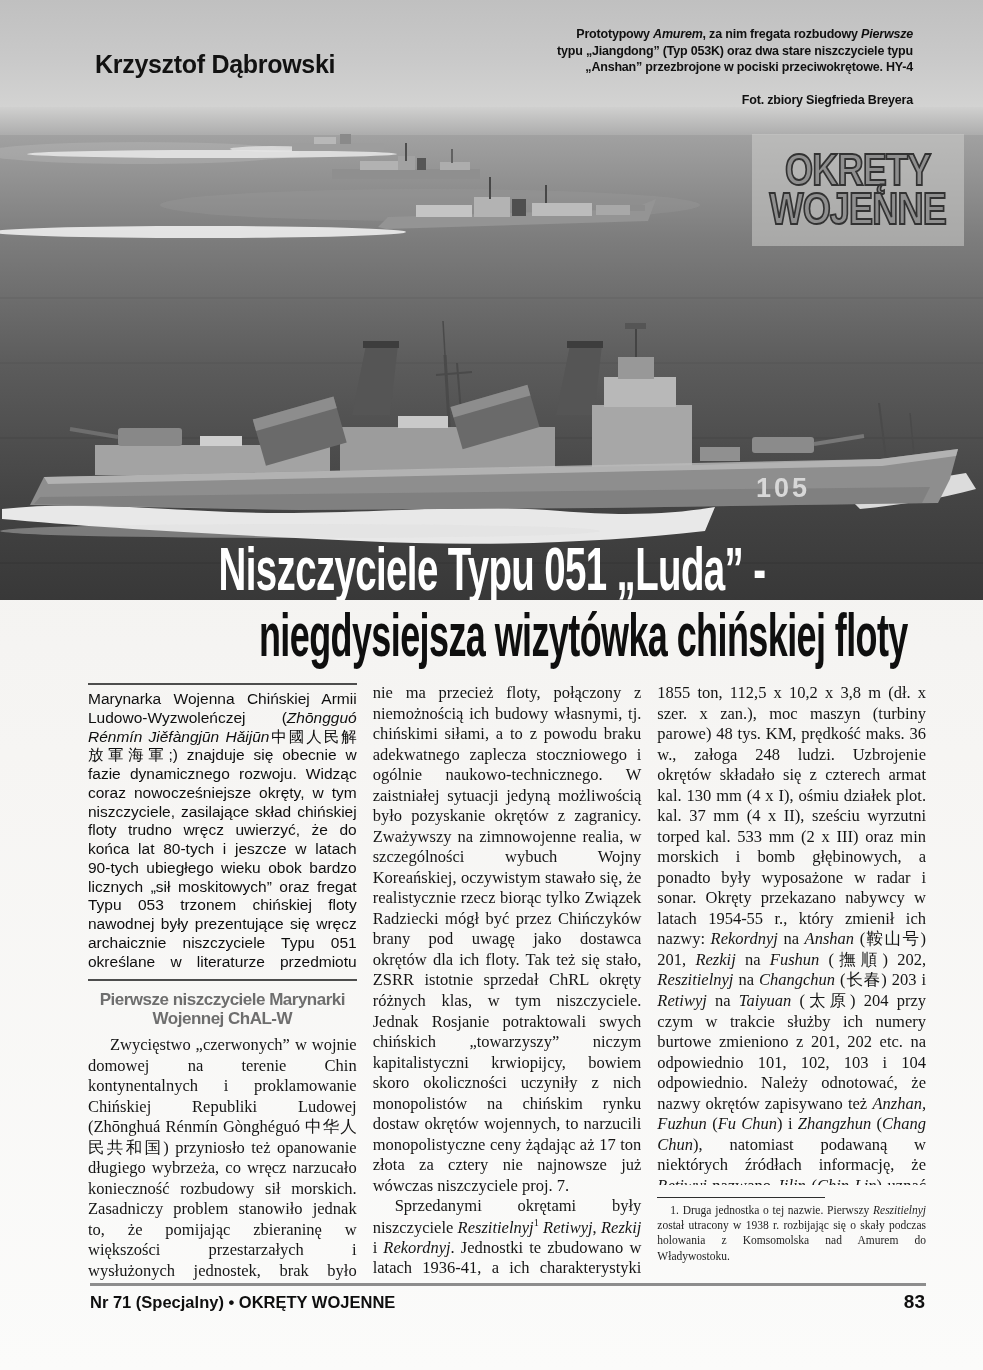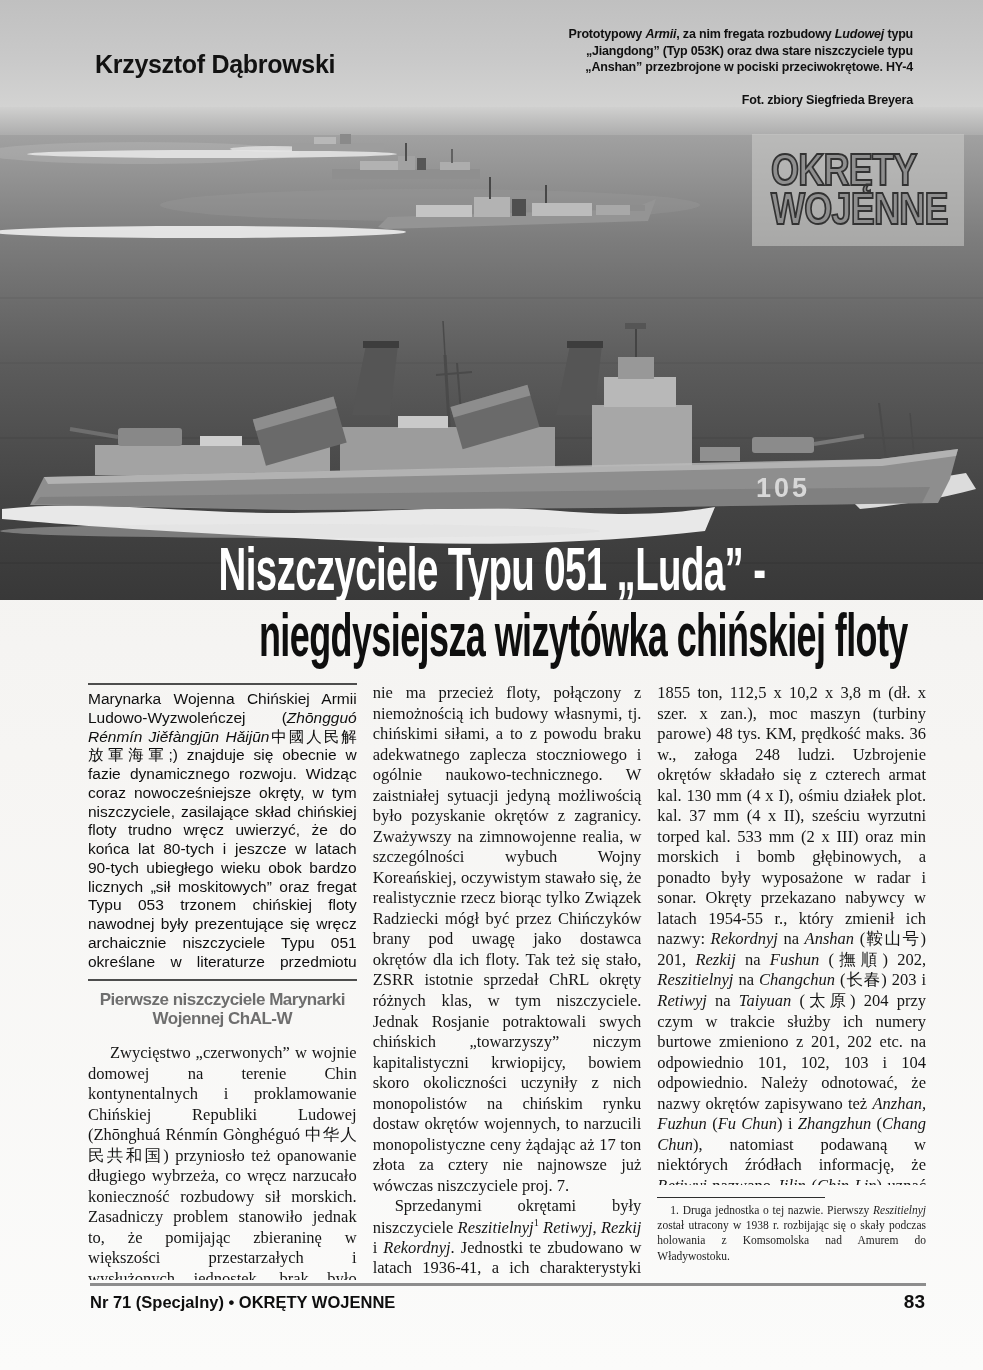--- a/index.html
+++ b/index.html
@@ -16,21 +16,21 @@
   .caption{position:absolute;right:70px;top:26px;width:356px;text-align:right;
            font-family:"Liberation Sans",sans-serif;font-weight:700;font-size:12.5px;
            line-height:1.32;letter-spacing:-0.2px;color:#101010;}
   .caption-credit{margin-top:16px;}
 
   
   .photo{position:absolute;top:107px;left:0;width:983px;height:493px;overflow:hidden;background:#555;}
   .photo svg{position:absolute;top:0;left:0;width:100%;height:100%;display:block;}
   .logo{position:absolute;left:752px;top:27px;width:212px;height:112px;
         background:rgba(206,206,204,0.55);display:flex;flex-direction:column;
-        justify-content:center;}
+        align-items:center;justify-content:center;}
   .logo-line{font-family:"Liberation Sans",sans-serif;font-weight:700;font-size:44px;
              line-height:0.88;color:#8f8f8f;-webkit-text-stroke:2px #323232;
              letter-spacing:-1px;transform:scaleX(0.82);white-space:nowrap;}
   .title1{position:absolute;left:0;right:0;bottom:0;text-align:center;
           font-family:"Liberation Sans",sans-serif;font-weight:700;font-size:62px;
           line-height:1;color:#ffffff;}
   .title1 span,.title2 span{display:inline-block;white-space:nowrap;letter-spacing:-1px;}
   .title1 span{transform:scaleX(0.62);}
   .title2{position:absolute;top:602px;left:0;right:0;text-align:center;
           font-family:"Liberation Sans",sans-serif;font-weight:700;font-size:62px;
@@ -39,21 +39,21 @@
 
   
   .columns{position:absolute;top:683px;left:88px;width:838px;height:597px;
            display:flex;gap:16px;overflow:hidden;}
   .col{flex:1 1 0;min-width:0;}
   .rule{border-top:2.5px solid #4d4d4d;}
   .lead{margin-top:5px;height:282px;overflow:hidden;
         font-family:"Liberation Sans",sans-serif;font-size:15.5px;line-height:1.21;
         text-align:justify;color:#0e0e0e;}
   .rule-bottom{margin-top:7px;}
-  .heading{margin:9px auto 15px;text-align:center;
+  .heading{margin:9px auto 7px;text-align:center;
            font-family:"Liberation Sans",sans-serif;font-weight:700;font-size:17px;
            letter-spacing:-0.5px;line-height:1.12;color:#6e6e6e;}
   .body{font-size:16.5px;line-height:1.245;text-align:justify;color:#151515;}
   .indent{text-indent:22px;}
   .col3-body{height:502px;overflow:hidden;}
   .footnote-rule{width:168px;border-top:1.5px solid #2e2e2e;margin:12px 0 5px 0;}
   .footnote{font-size:11.5px;line-height:1.32;text-align:justify;color:#1c1c1c;}
   .footnote .fn-indent{display:inline-block;width:13px;}
 
   
@@ -64,21 +64,21 @@
                font-family:"Liberation Sans",sans-serif;font-weight:700;font-size:19px;color:#0f0f0f;}
 </style>
 </head>
 <body>
 
 <div class="page">
 
   <div class="topbar">
     <div class="author">Krzysztof Dąbrowski</div>
     <div class="caption">
-      <div><span>Prototypowy </span><span style="font-style: italic;">Armii</span><span>, za nim fregata rozbudowy </span><span style="font-style: italic;">Ludowej</span><span> typu „Jiangdong” (Typ 053K) oraz dwa stare niszczyciele typu „Anshan” przezbrojone w pociski przeciwokrętowe. HY-4</span></div>
+      <div><span>Prototypowy </span><span style="font-style: italic;">Amurem</span><span>, za nim fregata rozbudowy </span><span style="font-style: italic;">Pierwsze</span><span> typu „Jiangdong” (Typ 053K) oraz dwa stare niszczyciele typu „Anshan” przezbrojone w pociski przeciwokrętowe. HY-4</span></div>
       <div class="caption-credit">Fot. zbiory Siegfrieda Breyera</div>
     </div>
   </div>
 
   <div class="photo">
     <svg viewBox="0 0 983 493" preserveAspectRatio="none">
       <defs>
         <linearGradient id="sky" x1="0" y1="0" x2="0" y2="1">
           <stop offset="0" stop-color="#d0d0cf"></stop>
             <stop offset="1" stop-color="#aaaaaa"></stop>

